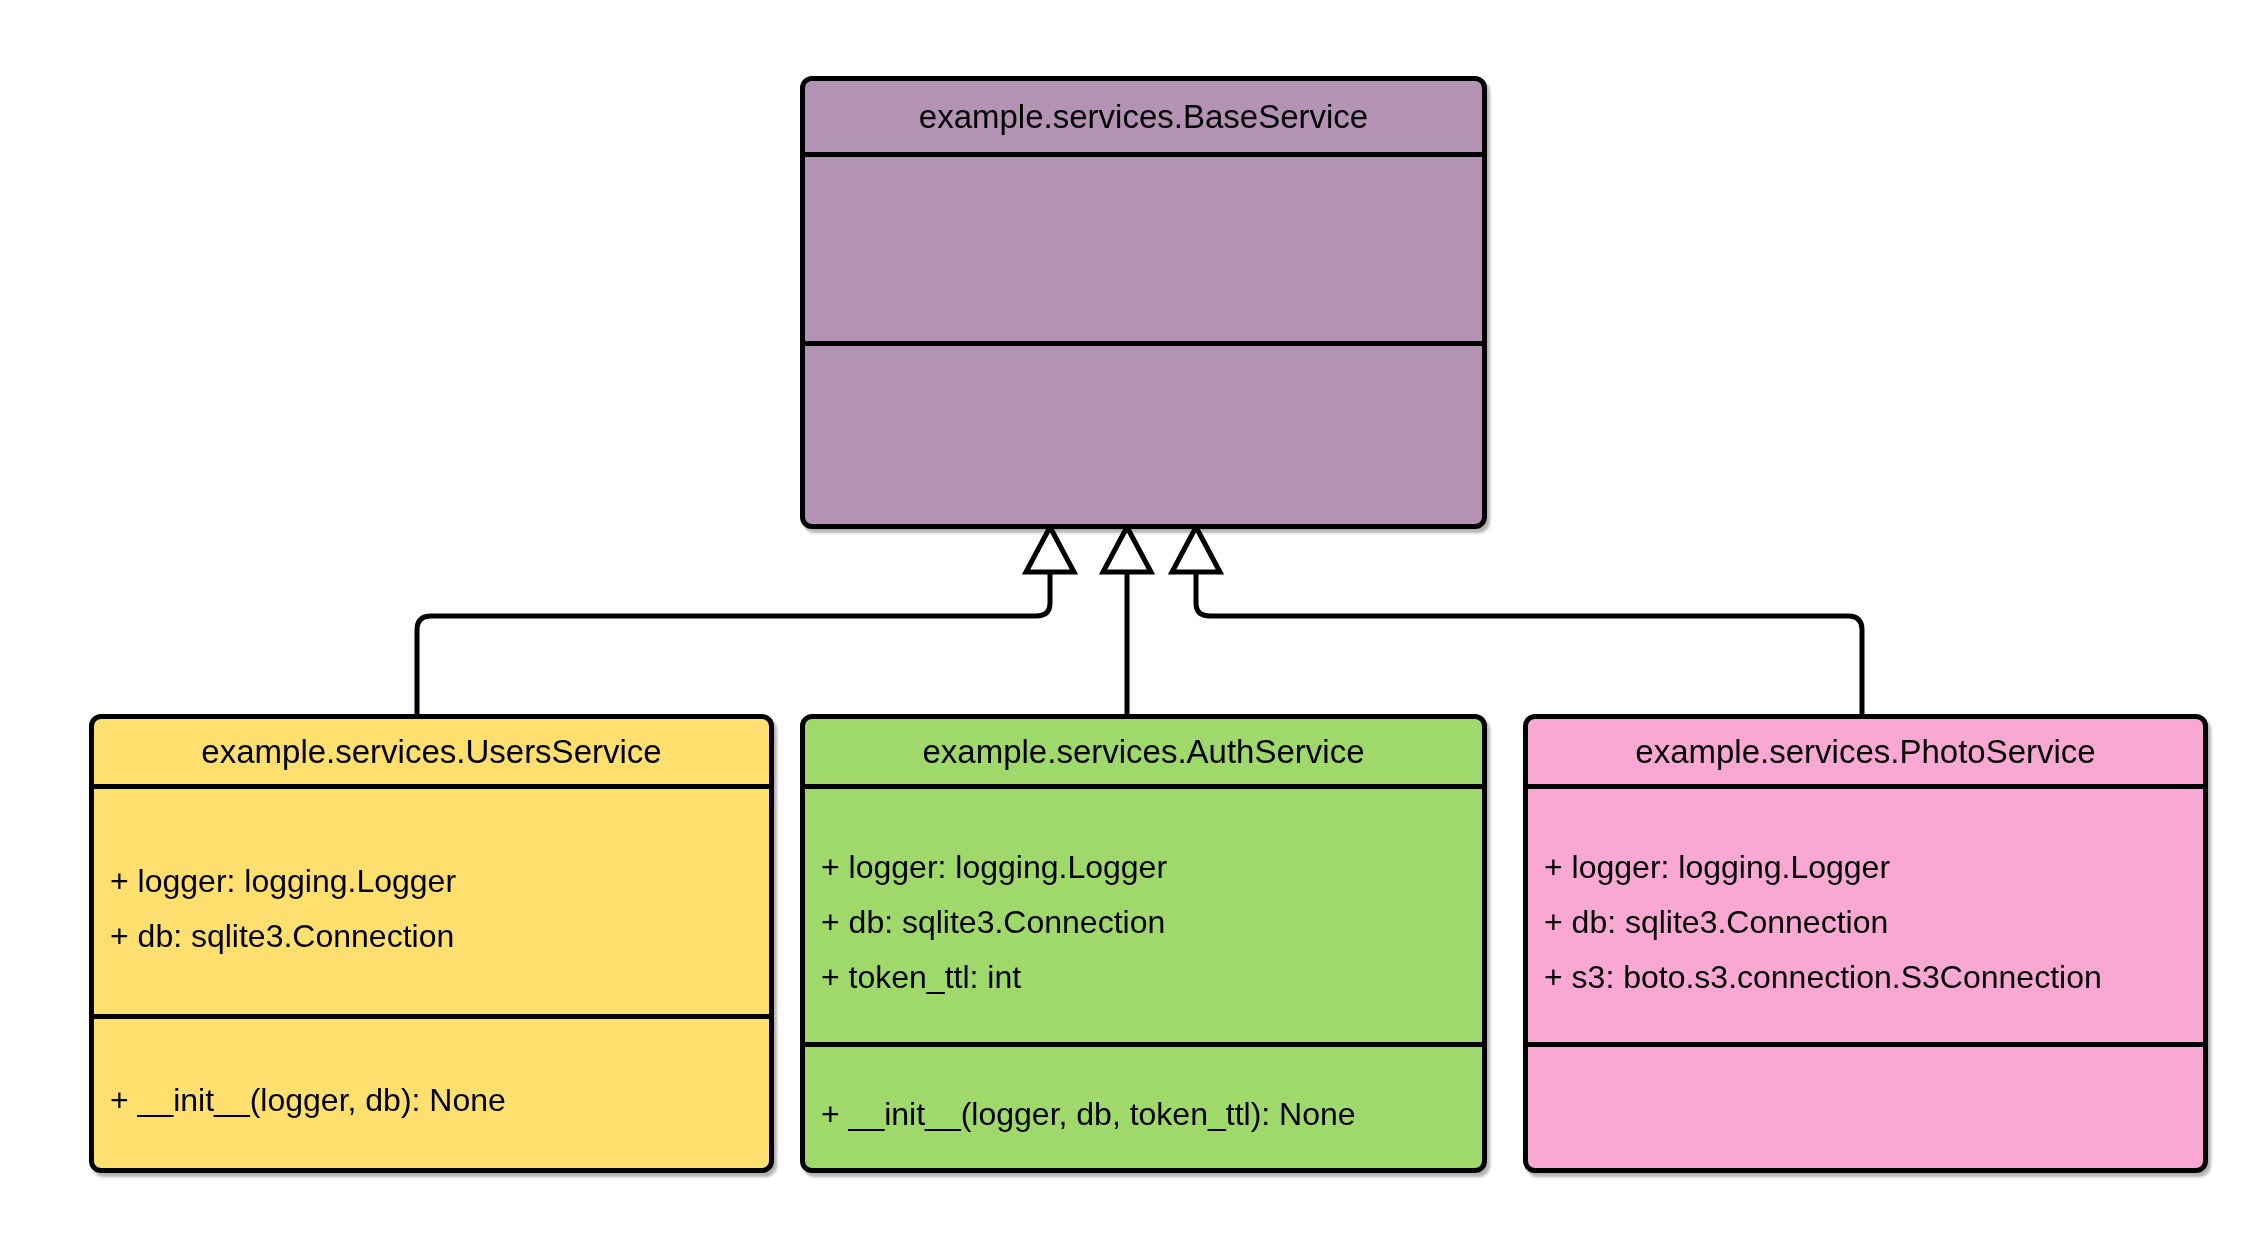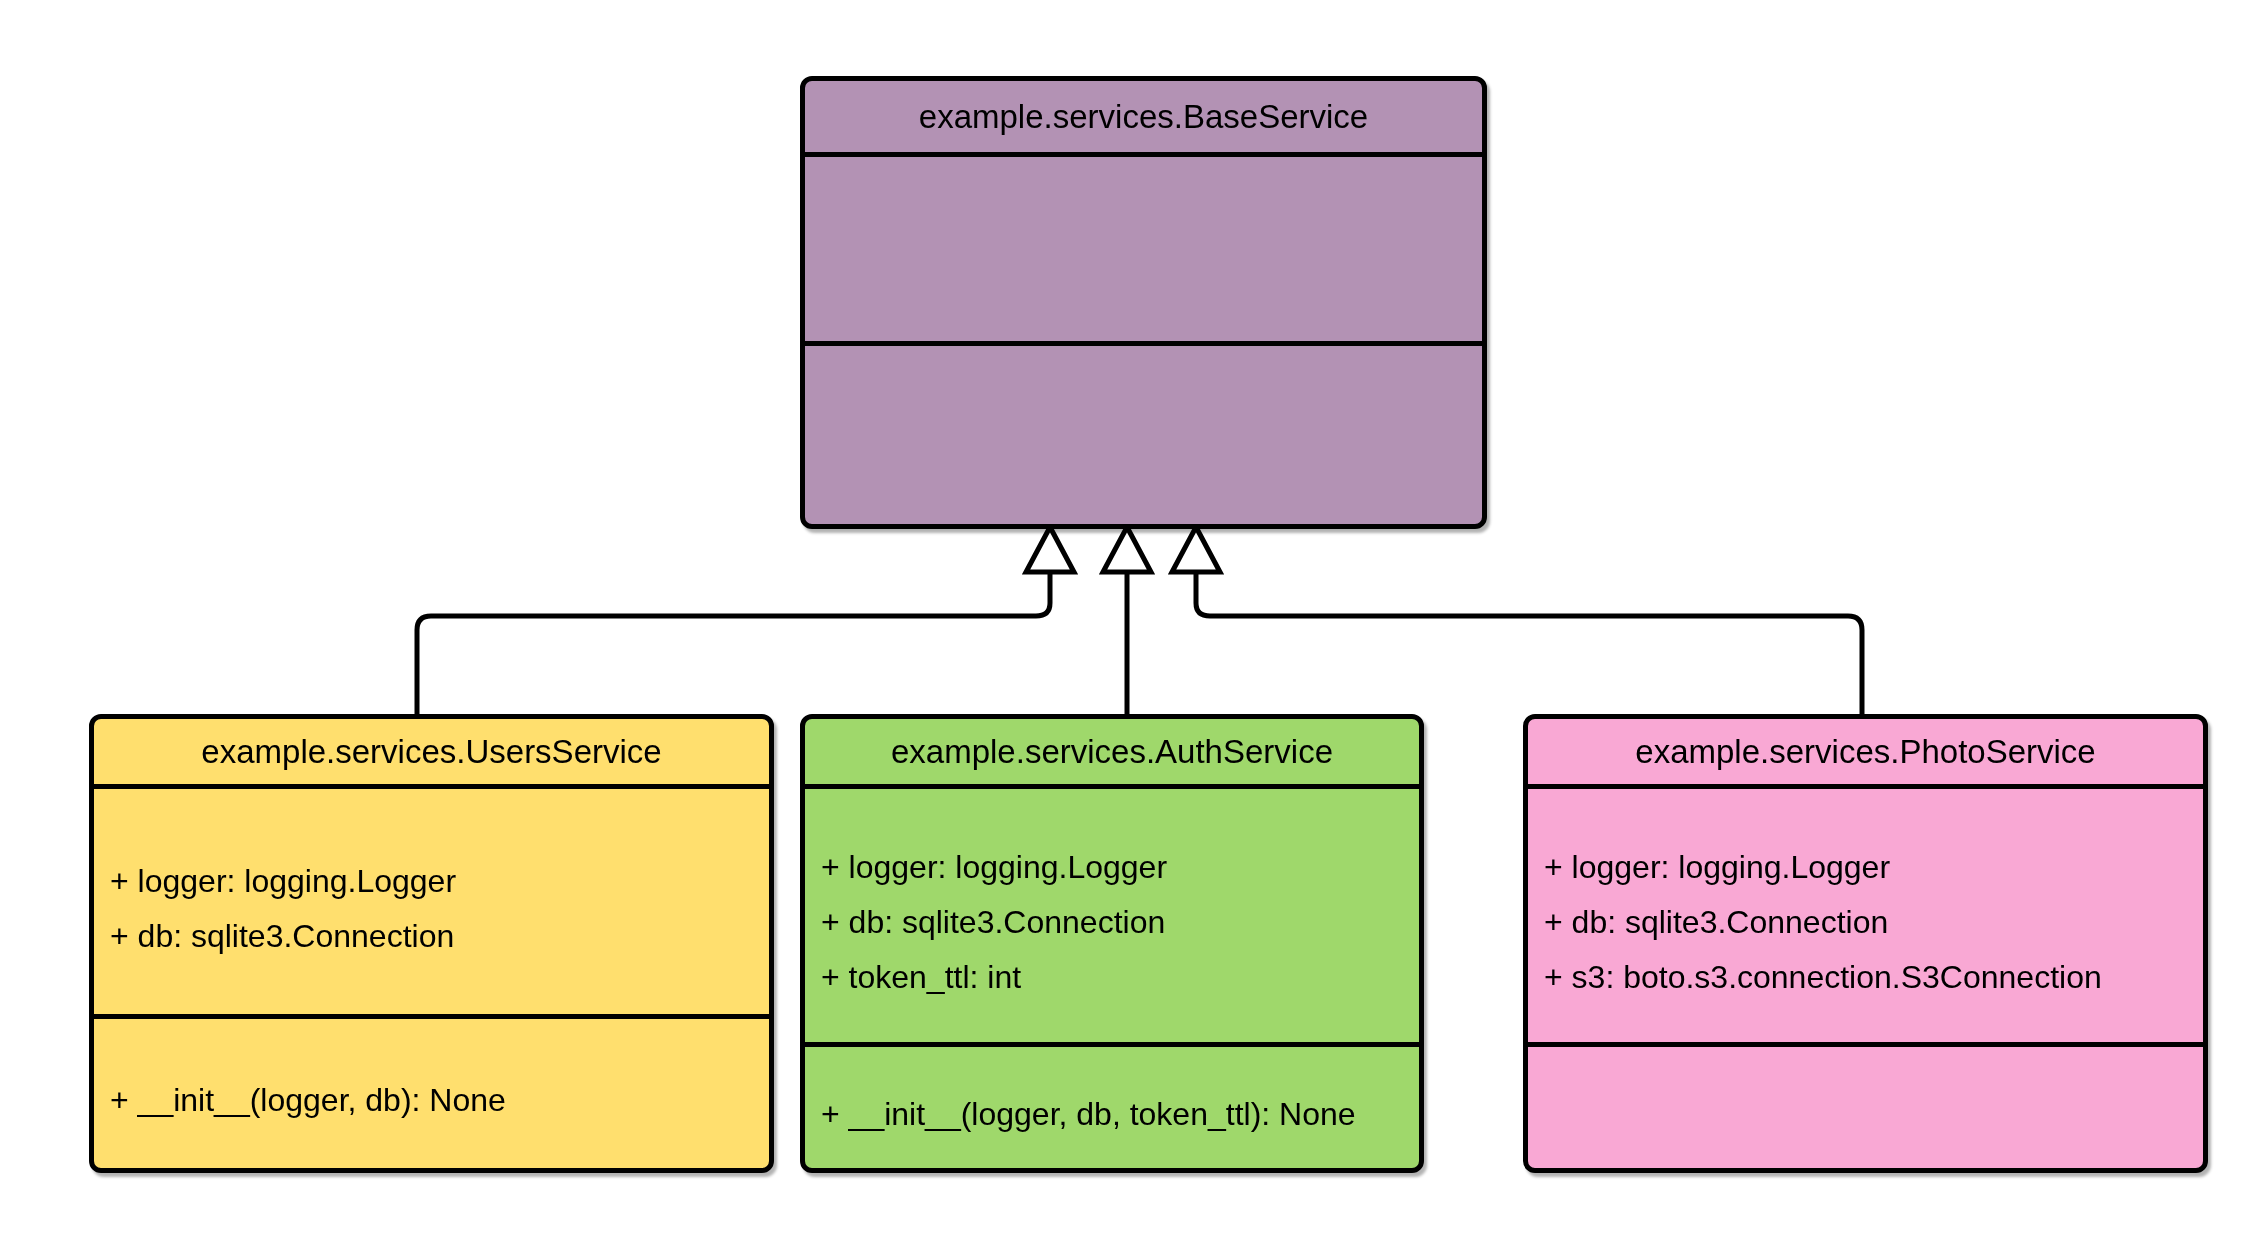--- a/index.html
+++ b/index.html
@@ -60,21 +60,21 @@
 
   
   #box-base  { left: 800px; top: 76px;  width: 687px; height: 453px; }
   #box-base  .class-title { flex-basis: 76px; }
   #box-base  .class-attrs { flex-basis: 189px; }
 
   #box-users { left: 89px;  top: 714px; width: 685px; height: 459px; justify-content: space-between; }
   #box-users .class-title { flex-basis: 70px; }
   #box-users .class-attrs { flex-basis: 230px; }
 
-  #box-auth  { left: 800px; top: 714px; width: 624px; height: 459px; }
+  #box-auth  { left: 800px; top: 714px; width: 687px; height: 459px; }
   #box-auth  .class-title { flex-basis: 70px; }
   #box-auth  .class-attrs { flex-basis: 258px; }
 
   #box-photo { left: 1523px; top: 714px; width: 685px; height: 459px; }
   #box-photo .class-title { flex-basis: 70px; }
   #box-photo .class-attrs { flex-basis: 258px; }
 </style>
 </head>
 <body>
 

